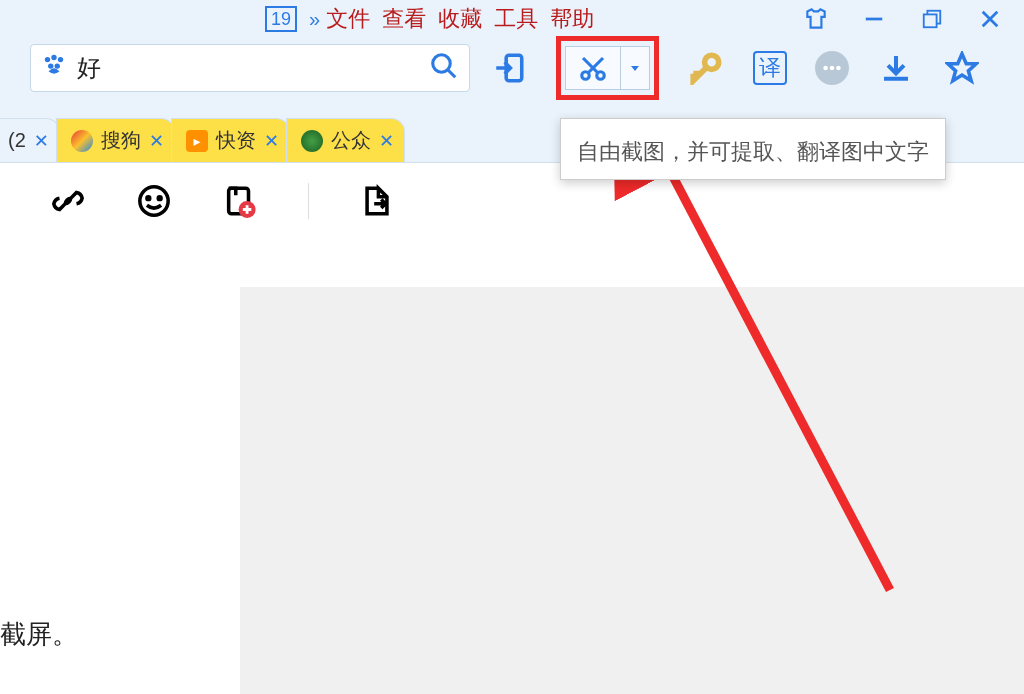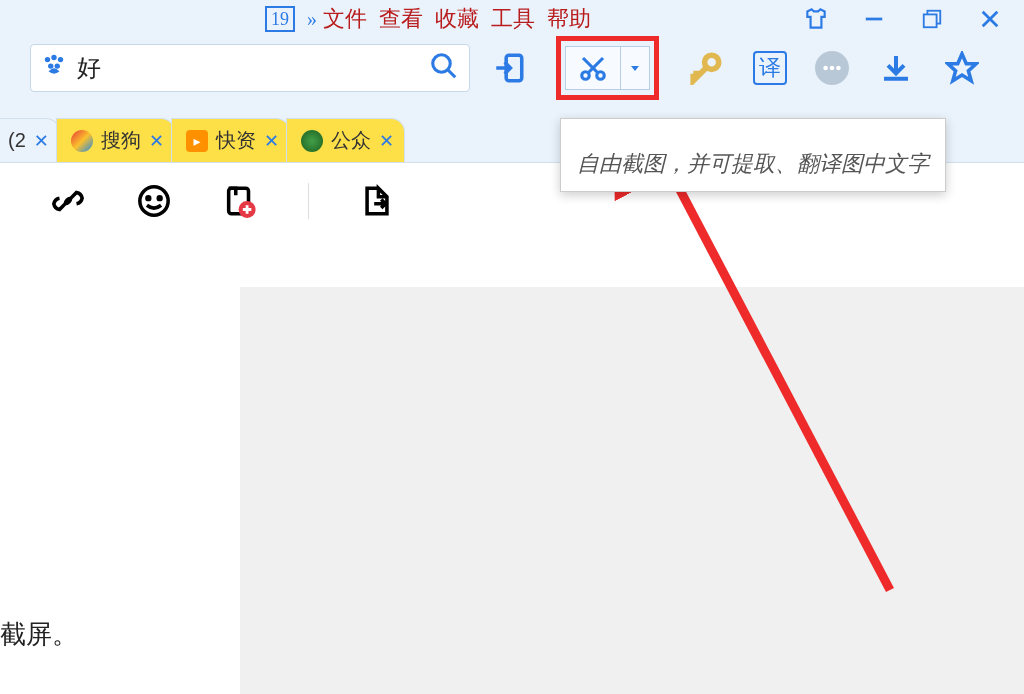--- a/index.html
+++ b/index.html
@@ -13,21 +13,20 @@
     }
     
     .menu-bar {
       height: 38px;
       display: flex;
       align-items: center;
       padding-left: 265px;
       gap: 12px;
       color: #2c7be5;
       font-size: 22px;
-      font-family: Liberation Serif, serif;
     }
     .date-box {
       border: 2px solid #2c7be5;
       padding: 0 4px;
       font-size: 18px;
       line-height: 22px;
       color: #2c7be5;
     }
     .menu-chevrons { color: #2c7be5; font-size: 20px; letter-spacing: -6px; }
     .menu-item { color: #b91c1c; cursor: pointer; }
@@ -183,21 +182,21 @@
       position: absolute;
       left: 560px;
       top: 118px;
       background: #fff;
       border: 1px solid #ccc;
       box-shadow: 0 3px 10px rgba(0,0,0,0.2);
       padding: 12px 16px;
       z-index: 100;
     }
     .tooltip-title { font-size: 24px; font-weight: bold; color: #222; }
-    .tooltip-desc { font-size: 22px; color: #555; margin-top: 18px; font-style: italic; }
+    .tooltip-desc { font-size: 22px; color: #555; margin-top: 6px; }
     
     .red-arrow {
       position: absolute;
       left: 610px;
       top: 120px;
       z-index: 99;
       pointer-events: none;
     }
   </style>
 </head>

